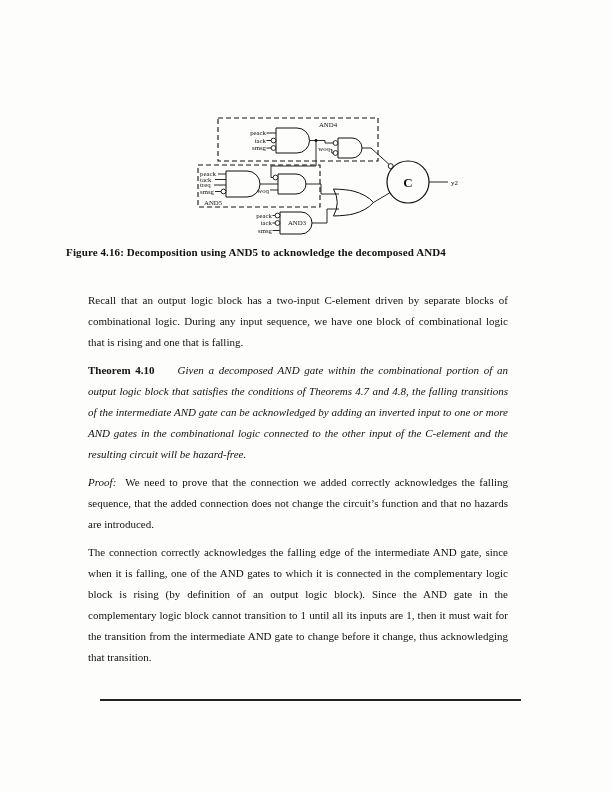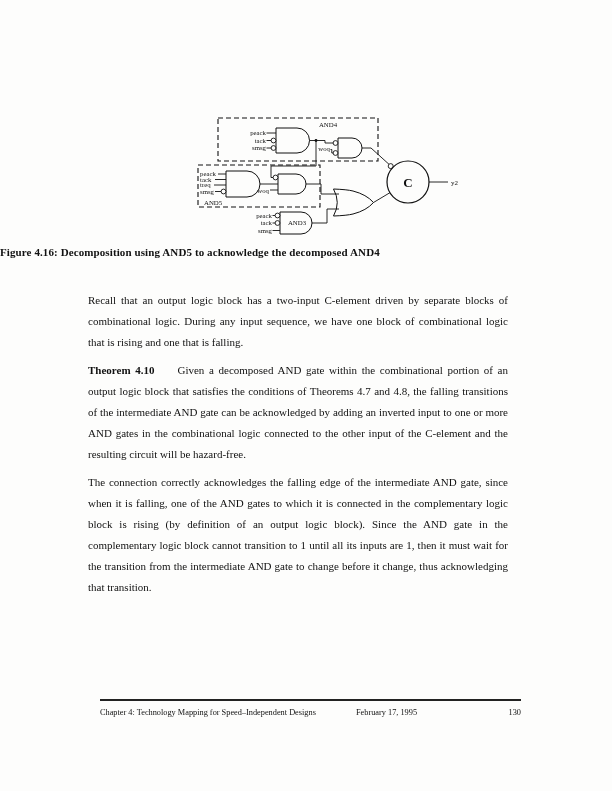--- a/index.html
+++ b/index.html
@@ -13,31 +13,31 @@
   #diagram path,#diagram line,#diagram polyline{fill:none;stroke:#111;stroke-width:0.9;}
   #diagram .gate{stroke-width:1;}
   #diagram .bubble{fill:#fdfdfc;stroke:#111;stroke-width:0.9;}
   #diagram .dashedbox{fill:none;stroke:#111;stroke-width:1.1;stroke-dasharray:5 3;}
   #diagram text{fill:#111;font-family:"Liberation Serif",serif;font-size:6.8px;}
   #diagram .celabel{font-size:13px;font-weight:bold;}
   #diagram .outlabel{font-size:7px;}
   #diagram .dot{fill:#111;stroke:none;}
   
   .caption{
-    position:absolute;left:0;top:246px;width:512px;text-align:left;
+    position:absolute;left:0;top:246px;width:512px;text-align:center;
     font-weight:bold;font-size:11px;letter-spacing:0.1px;
   }
   
   .bodytext{
     position:absolute;left:88px;top:290px;width:420px;
     font-size:11px;line-height:21px;text-align:justify;
   }
   .bodytext p{margin:0 0 7px 0;}
   .thm-label{font-weight:bold;font-style:normal;margin-right:23px;}
-  .thm-text{}
+  .thm-text{font-style:italic;}
   .proof-label{font-style:italic;margin-right:9px;}
   
   .footer-rule{position:absolute;left:100px;top:699px;width:421px;height:1.6px;background:#222;}
   .footer{
     position:absolute;left:100px;top:708px;width:421px;height:14px;
     font-size:8.3px;
   }
   .footer .f-left{position:absolute;left:0;top:0;}
   .footer .f-date{position:absolute;left:256px;top:0;}
   .footer .f-page{position:absolute;right:0;top:0;}
@@ -136,23 +136,19 @@
       <line x1="429" y1="182" x2="448" y2="182"></line>
       <text class="outlabel" x="451" y="184.8">y2</text>
     </g>
   </svg>
 
   <div class="caption">Figure 4.16: Decomposition using AND5 to acknowledge the decomposed AND4</div>
 
   <div class="bodytext">
     <p>Recall that an output logic block has a two-input C-element driven by separate blocks of combinational logic. During any input sequence, we have one block of combinational logic that is rising and one that is falling.</p>
     <p><span class="thm-label">Theorem 4.10</span><span class="thm-text">Given a decomposed AND gate within the combinational portion of an output logic block that satisfies the conditions of Theorems 4.7 and 4.8, the falling transitions of the intermediate AND gate can be acknowledged by adding an inverted input to one or more AND gates in the combinational logic connected to the other input of the C-element and the resulting circuit will be hazard-free.</span></p>
+    <p><span class="proof-label">Proof:</span><span>We need to prove that the connection we added correctly acknowledges the falling sequence, that the added connection does not change the circuit’s function and that no hazards are introduced.</span></p>
     <p>The connection correctly acknowledges the falling edge of the intermediate AND gate, since when it is falling, one of the AND gates to which it is connected in the complementary logic block is rising (by definition of an output logic block). Since the AND gate in the complementary logic block cannot transition to 1 until all its inputs are 1, then it must wait for the transition from the intermediate AND gate to change before it change, thus acknowledging that transition.</p>
   </div>
 
   <div class="footer-rule"></div>
-  <div class="footer">
-    <span class="f-left">Chapter 4: Technology Mapping for Speed–Independent Designs</span>
-    <span class="f-date">February 17, 1995</span>
-    <span class="f-page">130</span>
-  </div>
 
 </div>
 
 </body></html>

